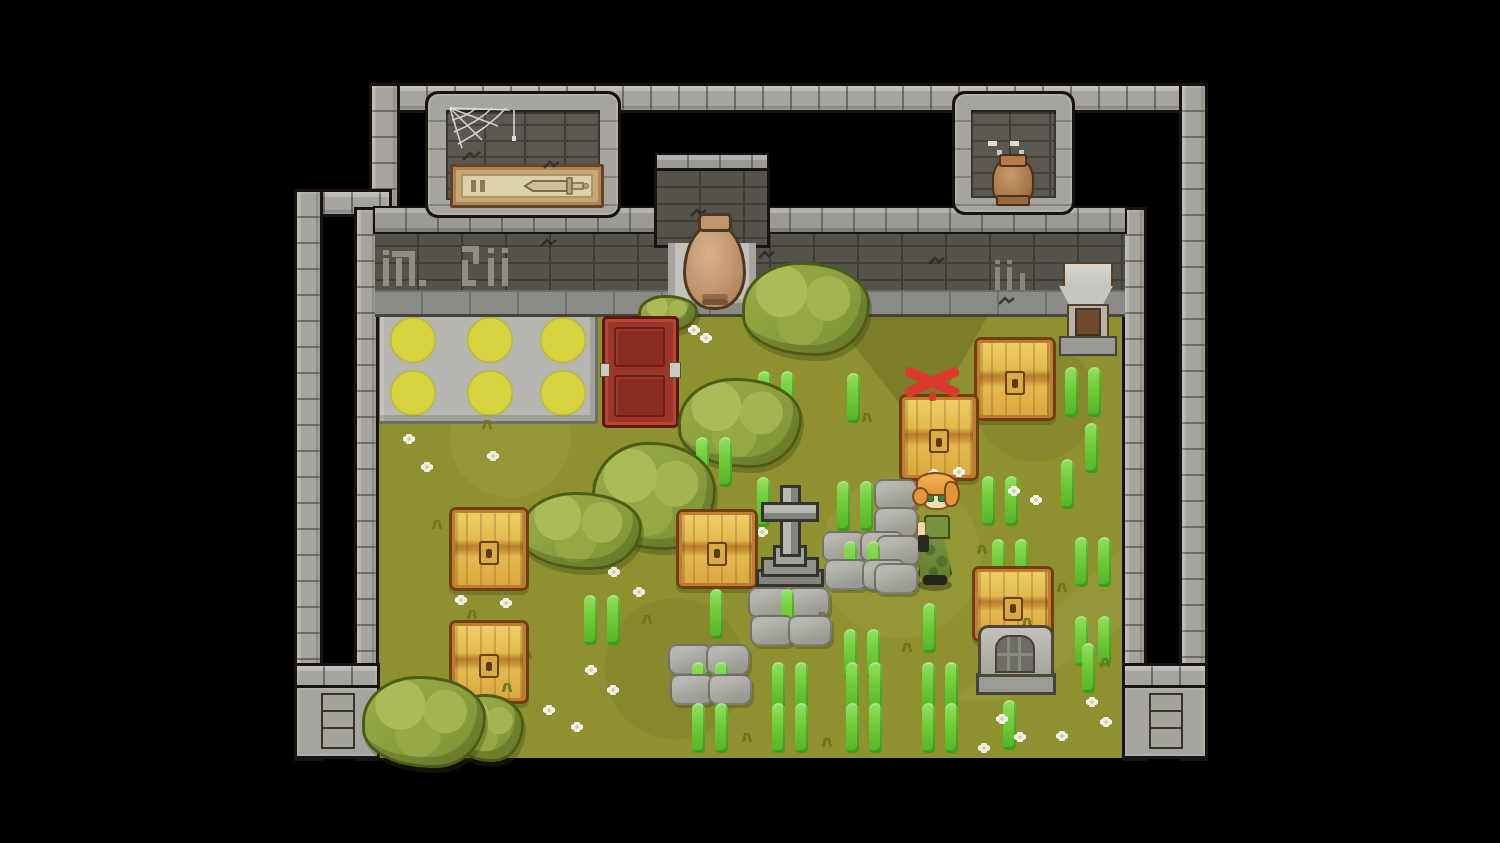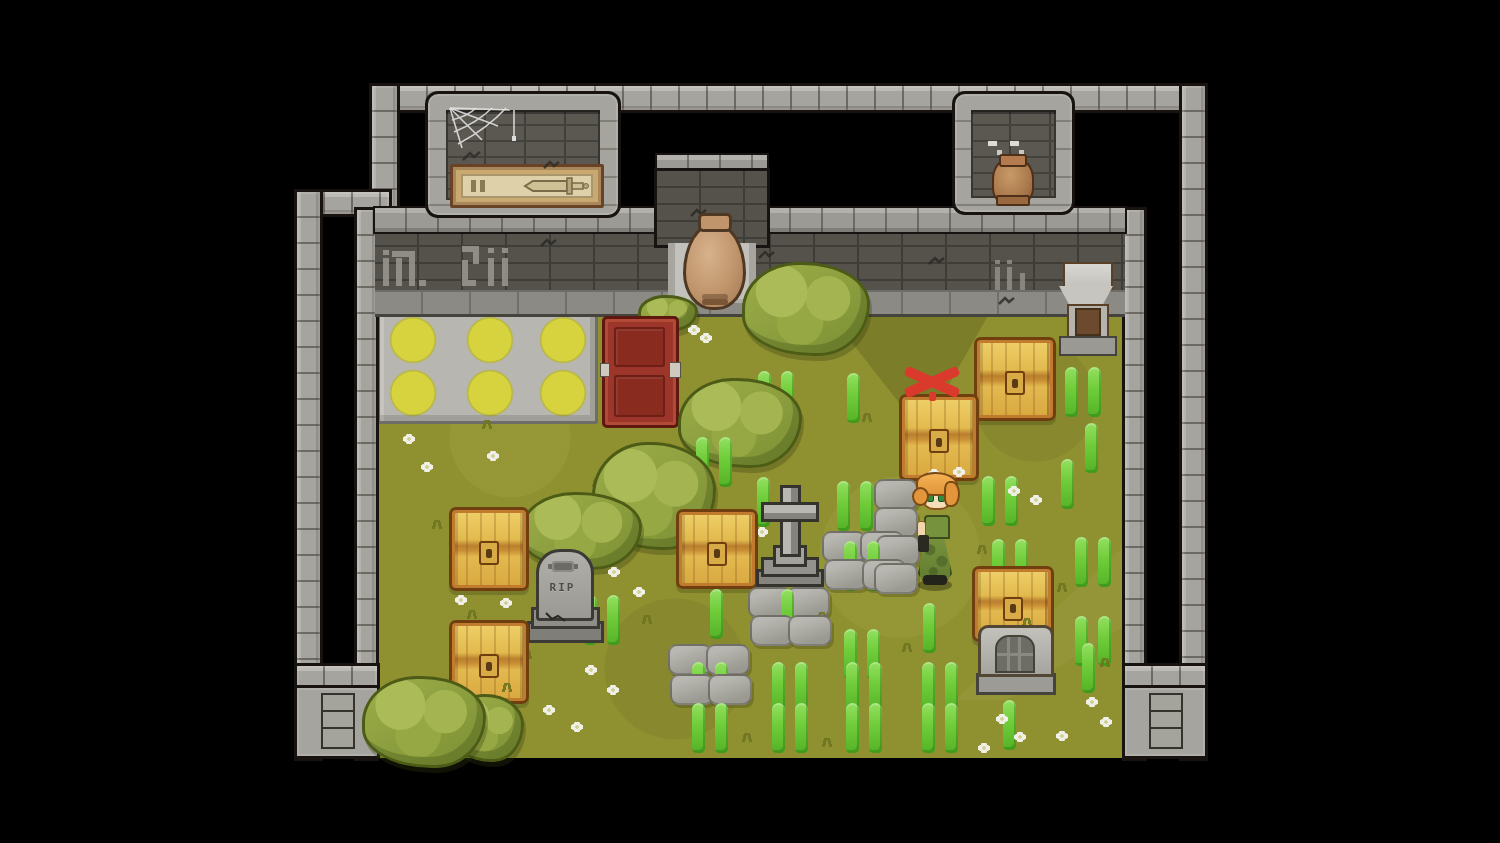--- a/index.html
+++ b/index.html
@@ -358,30 +358,20 @@
       </div>
 
     <div class="abs cross">
       <div class="base2"></div>
       <div class="base"></div>
       <div class="ped"></div>
       <div class="v"></div>
       <div class="hz"></div>
     </div>
 
-    <div class="abs grave">
-      <div class="step2"></div>
-      <div class="step1"></div>
-      <div class="stone"></div>
-      <div class="emblem"></div>
-      <div class="rip">RIP</div>
-      <svg width="22" height="12">
-          <polyline points="1,2 7,8 13,5 20,10" fill="none" stroke="#2a2822" stroke-width="2"></polyline>
-        </svg>
-    </div>
 
     <div class="abs crypt">
       <div class="plinth"></div>
       <div class="block"></div>
       <div class="door"></div>
     </div>
 
     <div class="abs character">
       <div class="shadow"></div>
       <div class="skirt"></div>

